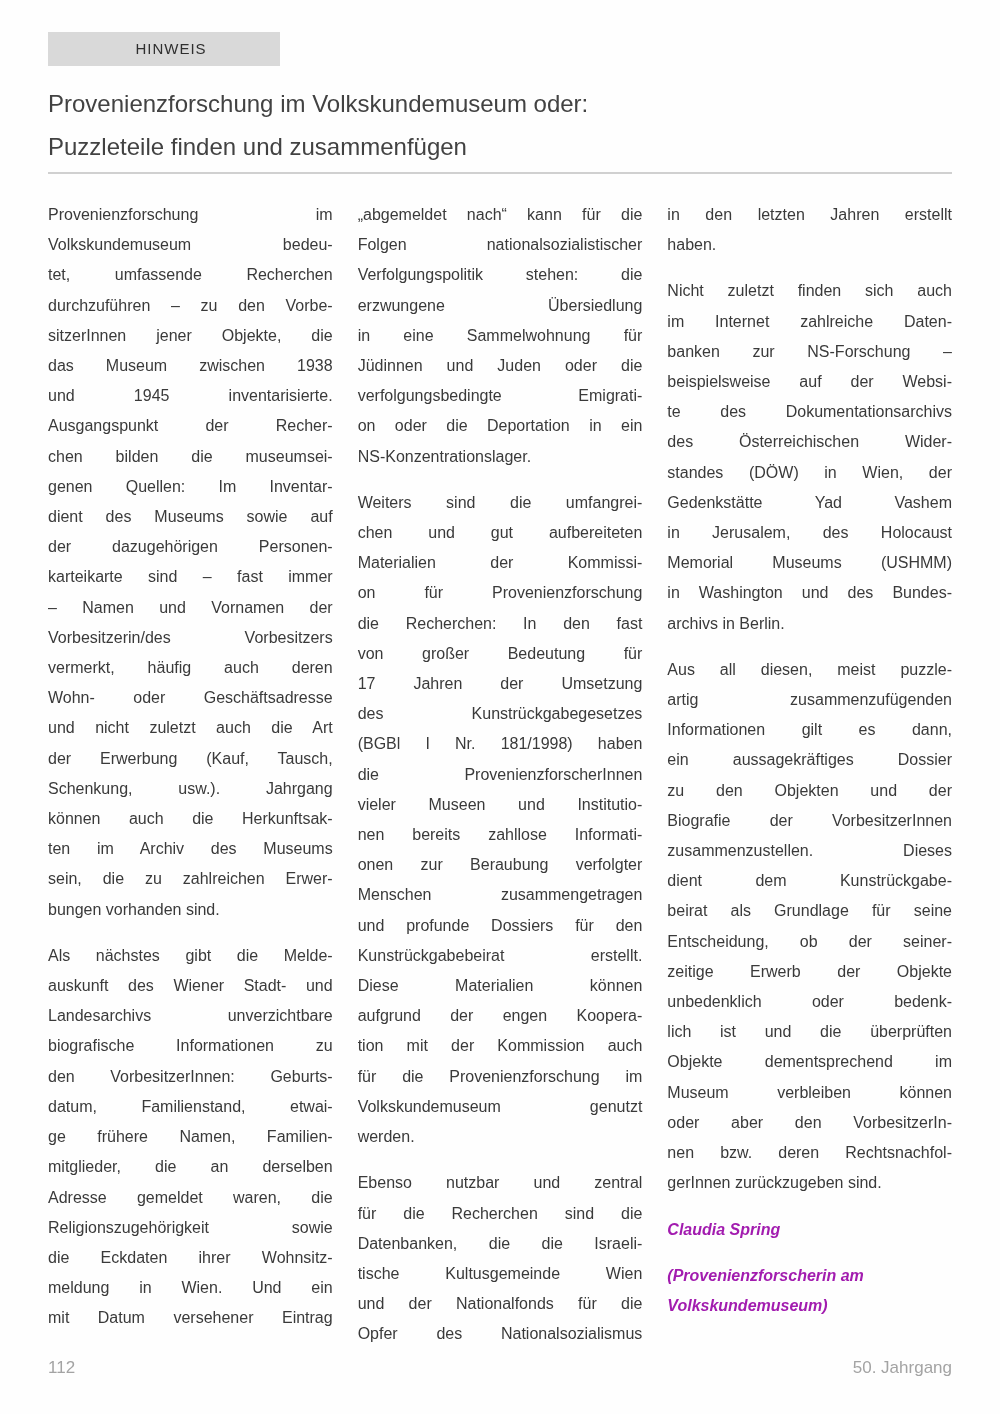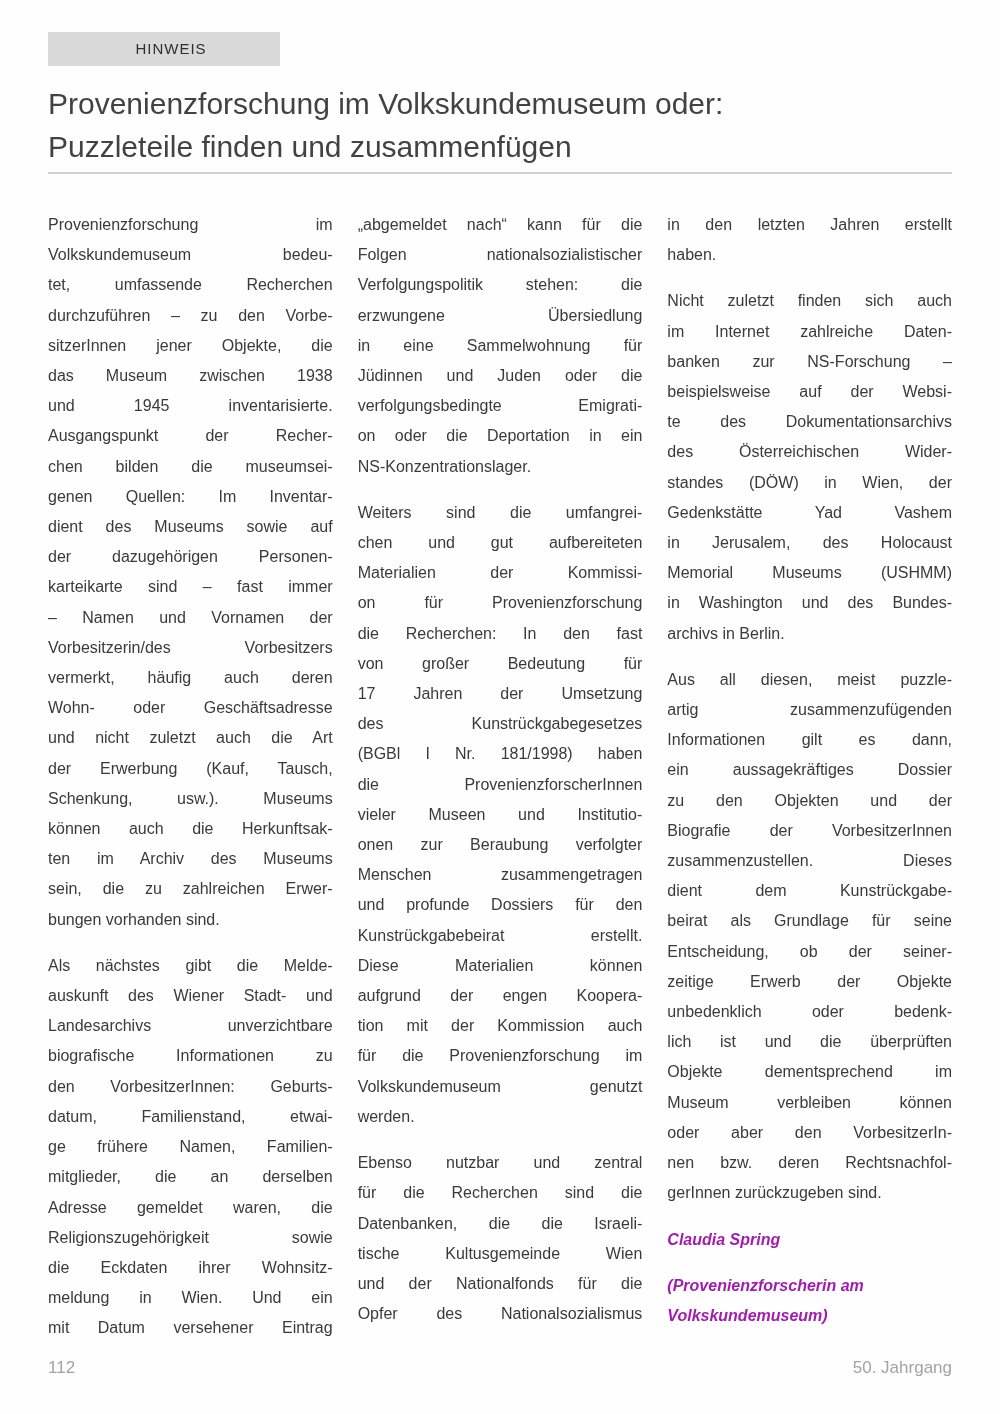--- a/index.html
+++ b/index.html
@@ -21,34 +21,34 @@
     font-size: 15px;
     letter-spacing: 1px;
     line-height: 34px;
     text-align: center;
     padding-left: 14px;
   }
   .title {
     position: absolute;
     left: 48px; top: 82px;
     width: 904px;
-    font-size: 30px;
+    font-size: 24px;
     font-weight: 400;
     line-height: 43px;
     color: #424242;
   }
   .rule {
     position: absolute;
     left: 48px; top: 172px;
     width: 904px; height: 2px;
     background: #d0d0d0;
   }
   .columns {
     position: absolute;
-    left: 48px; top: 210px;
+    left: 48px; top: 200px;
     width: 904px;
     display: grid;
     grid-template-columns: repeat(3, 1fr);
     column-gap: 25px;
   }
   .col { min-width: 0; }
   .para { margin: 0 0 16px 0; }
   .jl {
     font-size: 16px;
     line-height: 30.2px;
@@ -104,21 +104,21 @@
           <div class="jl">genen Quellen: Im Inventar-</div>
           <div class="jl">dient des Museums sowie auf</div>
           <div class="jl">der dazugehörigen Personen-</div>
           <div class="jl">karteikarte sind – fast immer</div>
           <div class="jl">– Namen und Vornamen der</div>
           <div class="jl">Vorbesitzerin/des Vorbesitzers</div>
           <div class="jl">vermerkt, häufig auch deren</div>
           <div class="jl">Wohn- oder Geschäftsadresse</div>
           <div class="jl">und nicht zuletzt auch die Art</div>
           <div class="jl">der Erwerbung (Kauf, Tausch,</div>
-          <div class="jl">Schenkung, usw.). Museums</div>
+          <div class="jl">Schenkung, usw.). Jahrgang</div>
           <div class="jl">können auch die Herkunftsak-</div>
           <div class="jl">ten im Archiv des Museums</div>
           <div class="jl">sein, die zu zahlreichen Erwer-</div>
           <div class="jl end">bungen vorhanden sind.</div>
         </div>
         <div class="para">
           <div class="jl">Als nächstes gibt die Melde-</div>
           <div class="jl">auskunft des Wiener Stadt- und</div>
           <div class="jl">Landesarchivs unverzichtbare</div>
           <div class="jl">biografische Informationen zu</div>
@@ -150,20 +150,21 @@
           <div class="jl">chen und gut aufbereiteten</div>
           <div class="jl">Materialien der Kommissi-</div>
           <div class="jl">on für Provenienzforschung</div>
           <div class="jl">die Recherchen: In den fast</div>
           <div class="jl">von großer Bedeutung für</div>
           <div class="jl">17 Jahren der Umsetzung</div>
           <div class="jl">des Kunstrückgabegesetzes</div>
           <div class="jl">(BGBl I Nr. 181/1998) haben</div>
           <div class="jl">die ProvenienzforscherInnen</div>
           <div class="jl">vieler Museen und Institutio-</div>
+          <div class="jl">nen bereits zahllose Informati-</div>
           <div class="jl">onen zur Beraubung verfolgter</div>
           <div class="jl">Menschen zusammengetragen</div>
           <div class="jl">und profunde Dossiers für den</div>
           <div class="jl">Kunstrückgabebeirat erstellt.</div>
           <div class="jl">Diese Materialien können</div>
           <div class="jl">aufgrund der engen Koopera-</div>
           <div class="jl">tion mit der Kommission auch</div>
           <div class="jl">für die Provenienzforschung im</div>
           <div class="jl">Volkskundemuseum genutzt</div>
           <div class="jl end">werden.</div>

